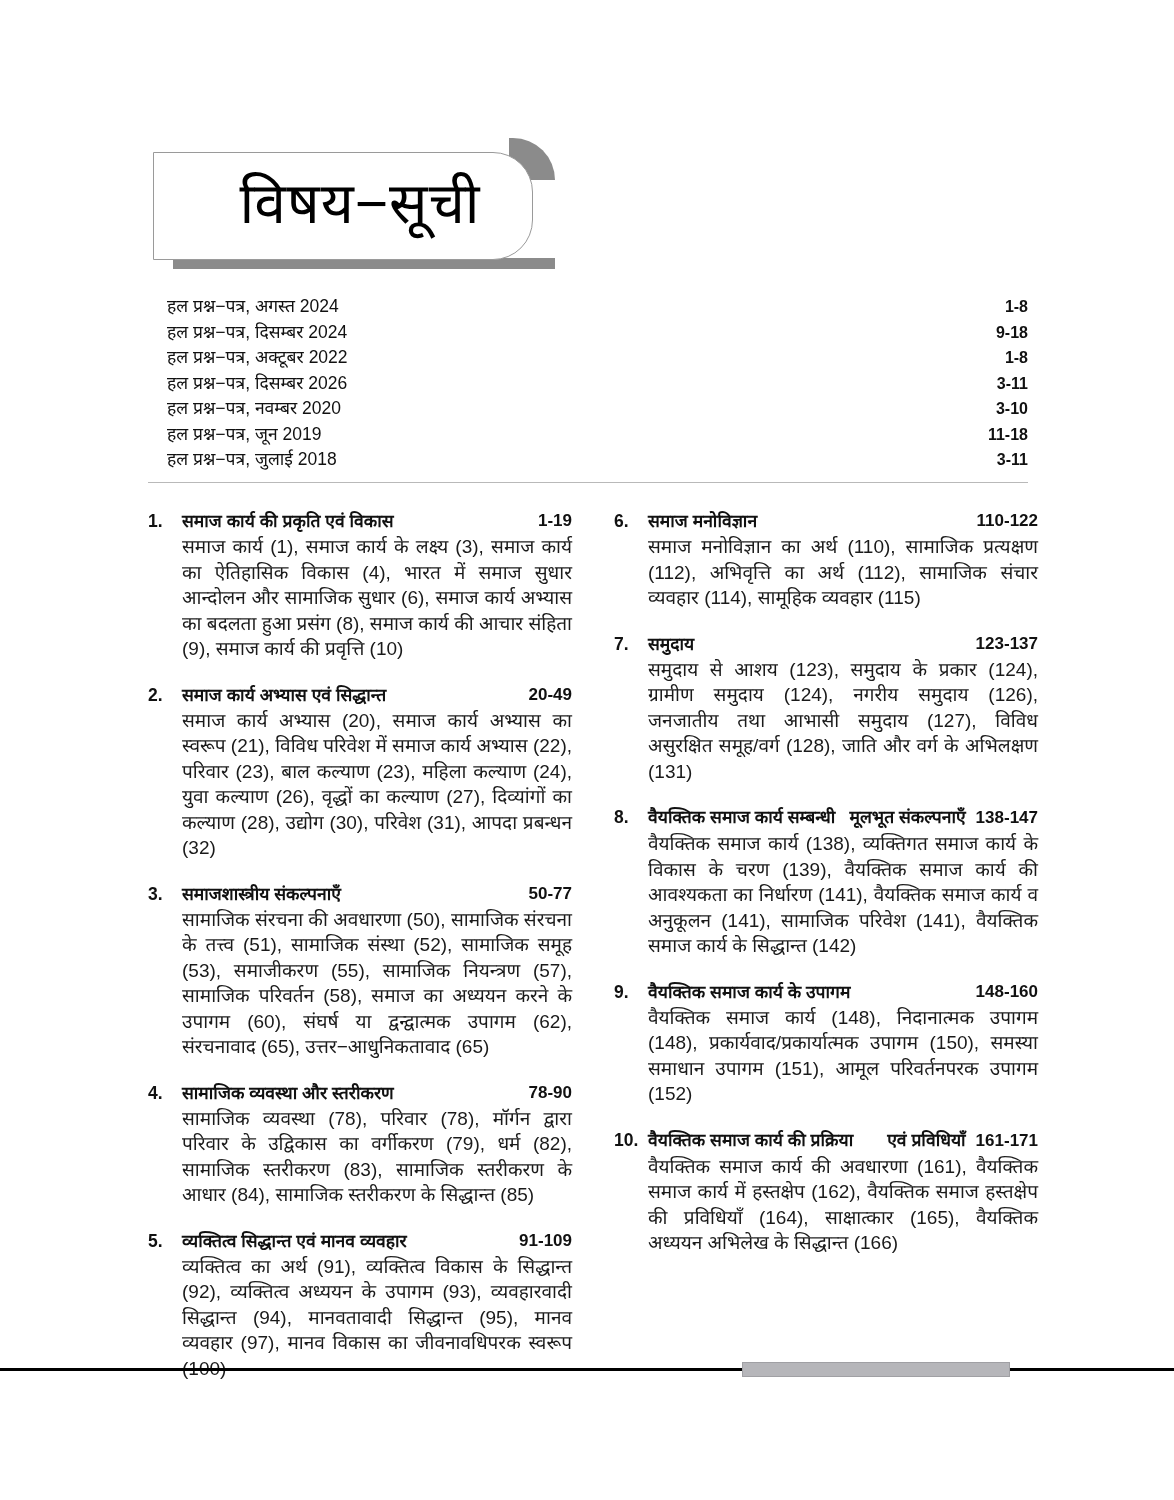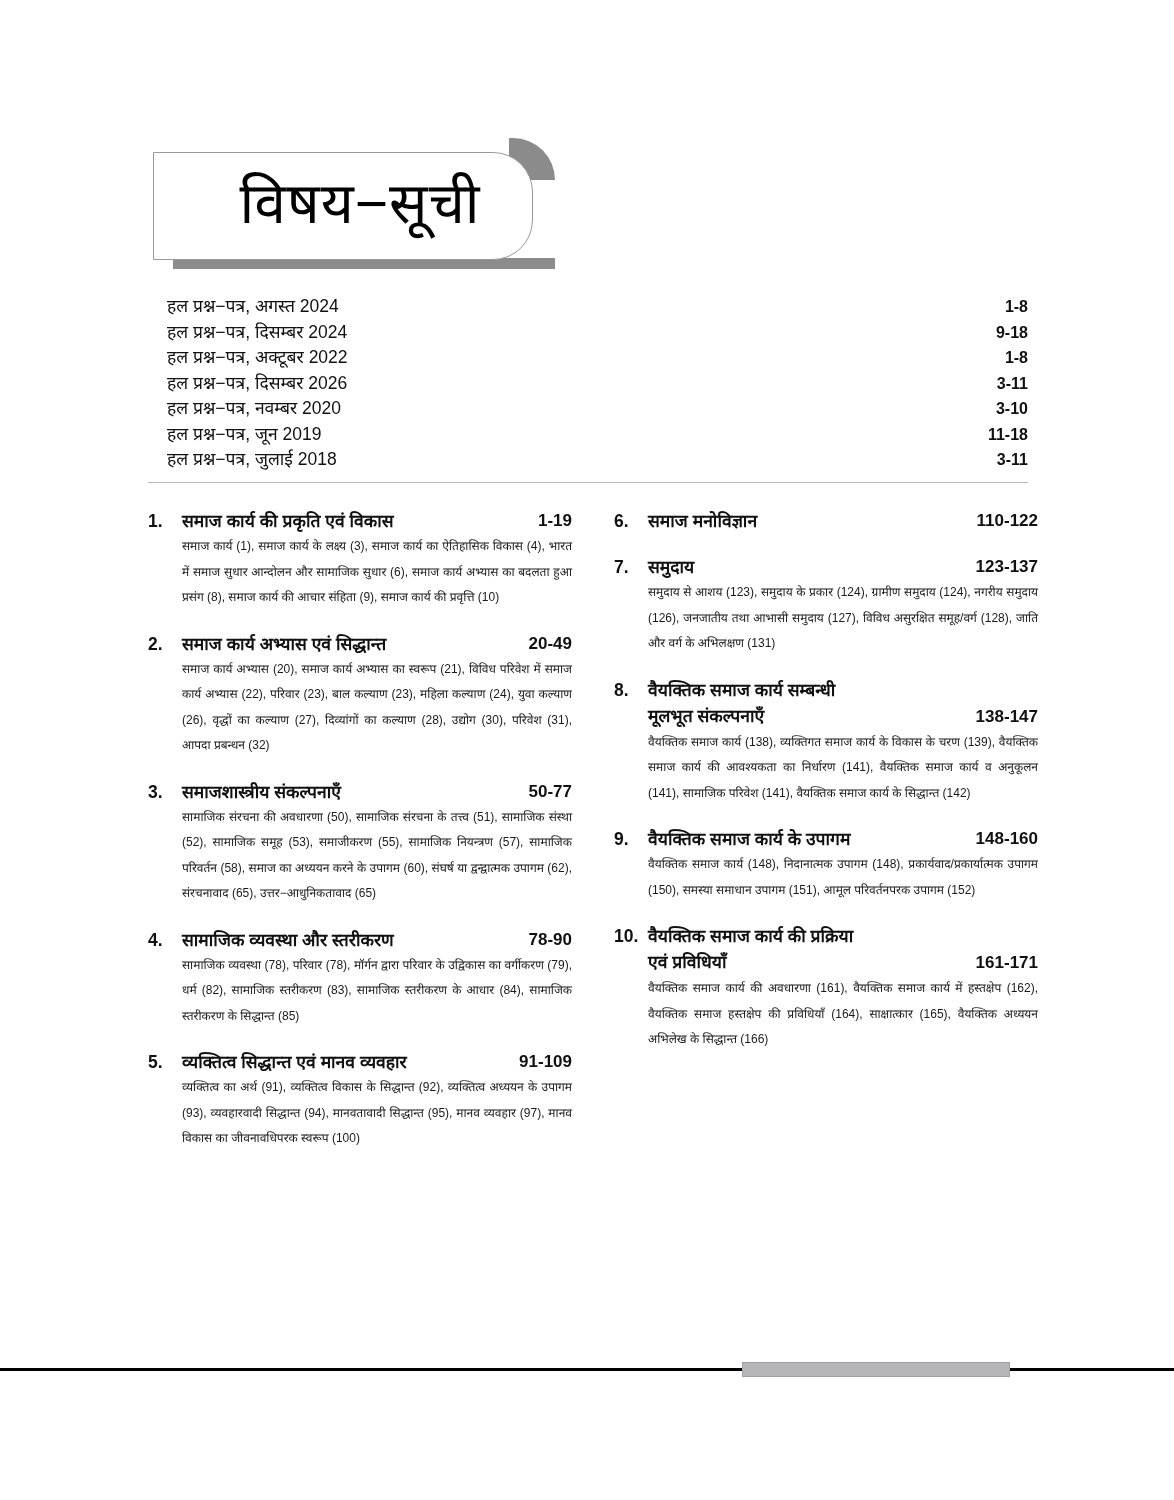--- a/index.html
+++ b/index.html
@@ -136,33 +136,33 @@
   .chapter-title-2 {
     display: block;
     white-space: nowrap;
   }
   .chapter-pages {
     font-weight: bold;
     font-size: 17px;
     white-space: nowrap;
   }
   .chapter-head.two-line .chapter-titlewrap {
-    flex-direction: column;
+    flex-direction: row;
     align-items: stretch;
     gap: 0;
   }
   .chapter-head.two-line .line2 {
     display: flex;
     justify-content: space-between;
     align-items: baseline;
     gap: 10px;
   }
   .chapter-topics {
     margin-left: 34px;
-    font-size: 12px;
+    font-size: 19px;
     line-height: 25.5px;
     color: #1a1a1a;
     text-align: justify;
     font-weight: normal;
   }
 
   
   .footer-rule {
     position: absolute;
     left: 0;
@@ -281,20 +281,21 @@
     </div>
   <div class="column">
       <div class="chapter">
         <div class="chapter-head">
           <span class="chapter-num">6.</span>
           <div class="chapter-titlewrap">
             <span class="chapter-title">समाज मनोविज्ञान</span>
             <span class="chapter-pages">110-122</span>
           </div>
         </div>
+        <div class="chapter-topics">समाज मनोविज्ञान का अर्थ (110), सामाजिक प्रत्यक्षण (112), अभिवृत्ति का अर्थ (112), सामाजिक संचार व्यवहार (114), सामूहिक व्यवहार (115)</div>
       </div>
       <div class="chapter">
         <div class="chapter-head">
           <span class="chapter-num">7.</span>
           <div class="chapter-titlewrap">
             <span class="chapter-title">समुदाय</span>
             <span class="chapter-pages">123-137</span>
           </div>
         </div>
         <div class="chapter-topics">समुदाय से आशय (123), समुदाय के प्रकार (124), ग्रामीण समुदाय (124), नगरीय समुदाय (126), जनजातीय तथा आभासी समुदाय (127), विविध असुरक्षित समूह/वर्ग (128), जाति और वर्ग के अभिलक्षण (131)</div>

